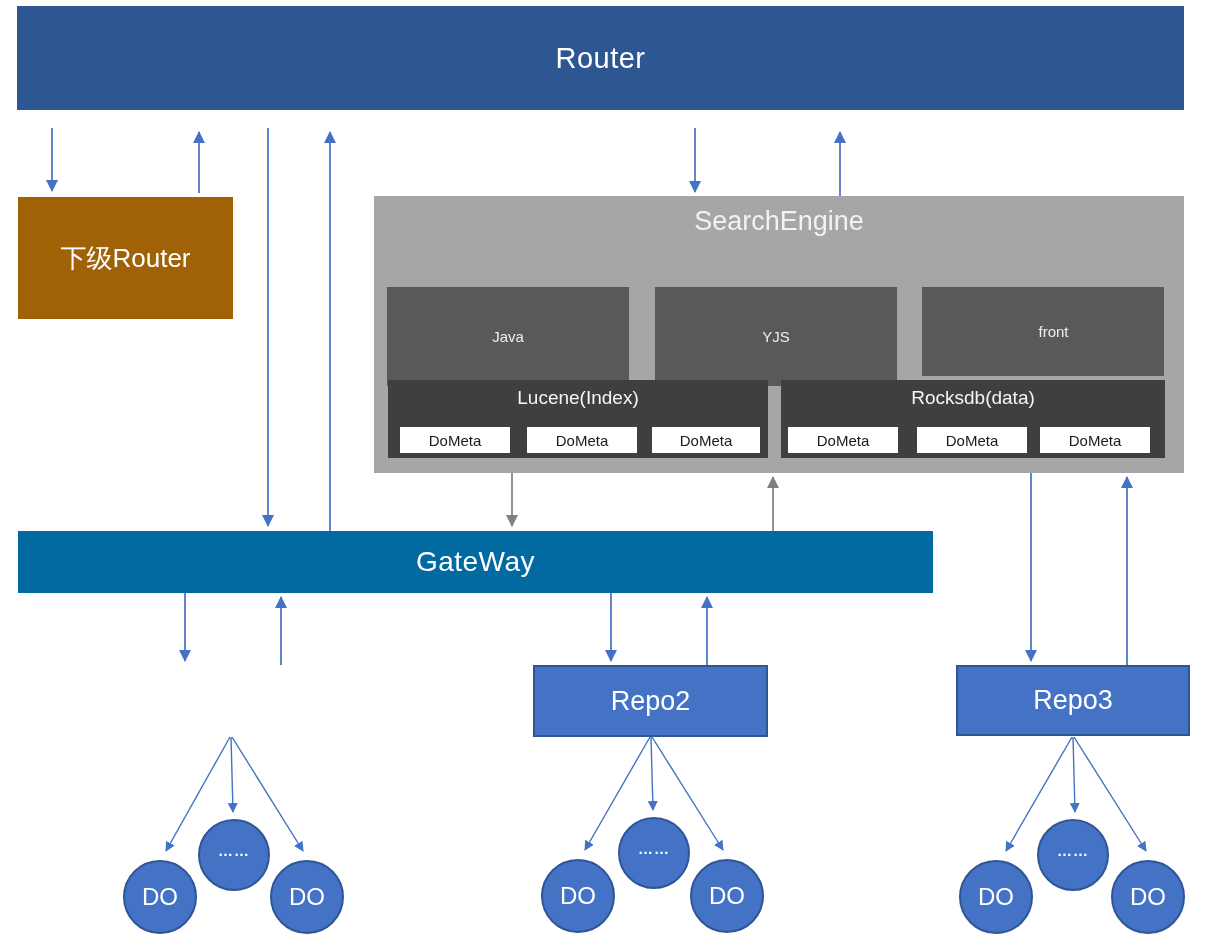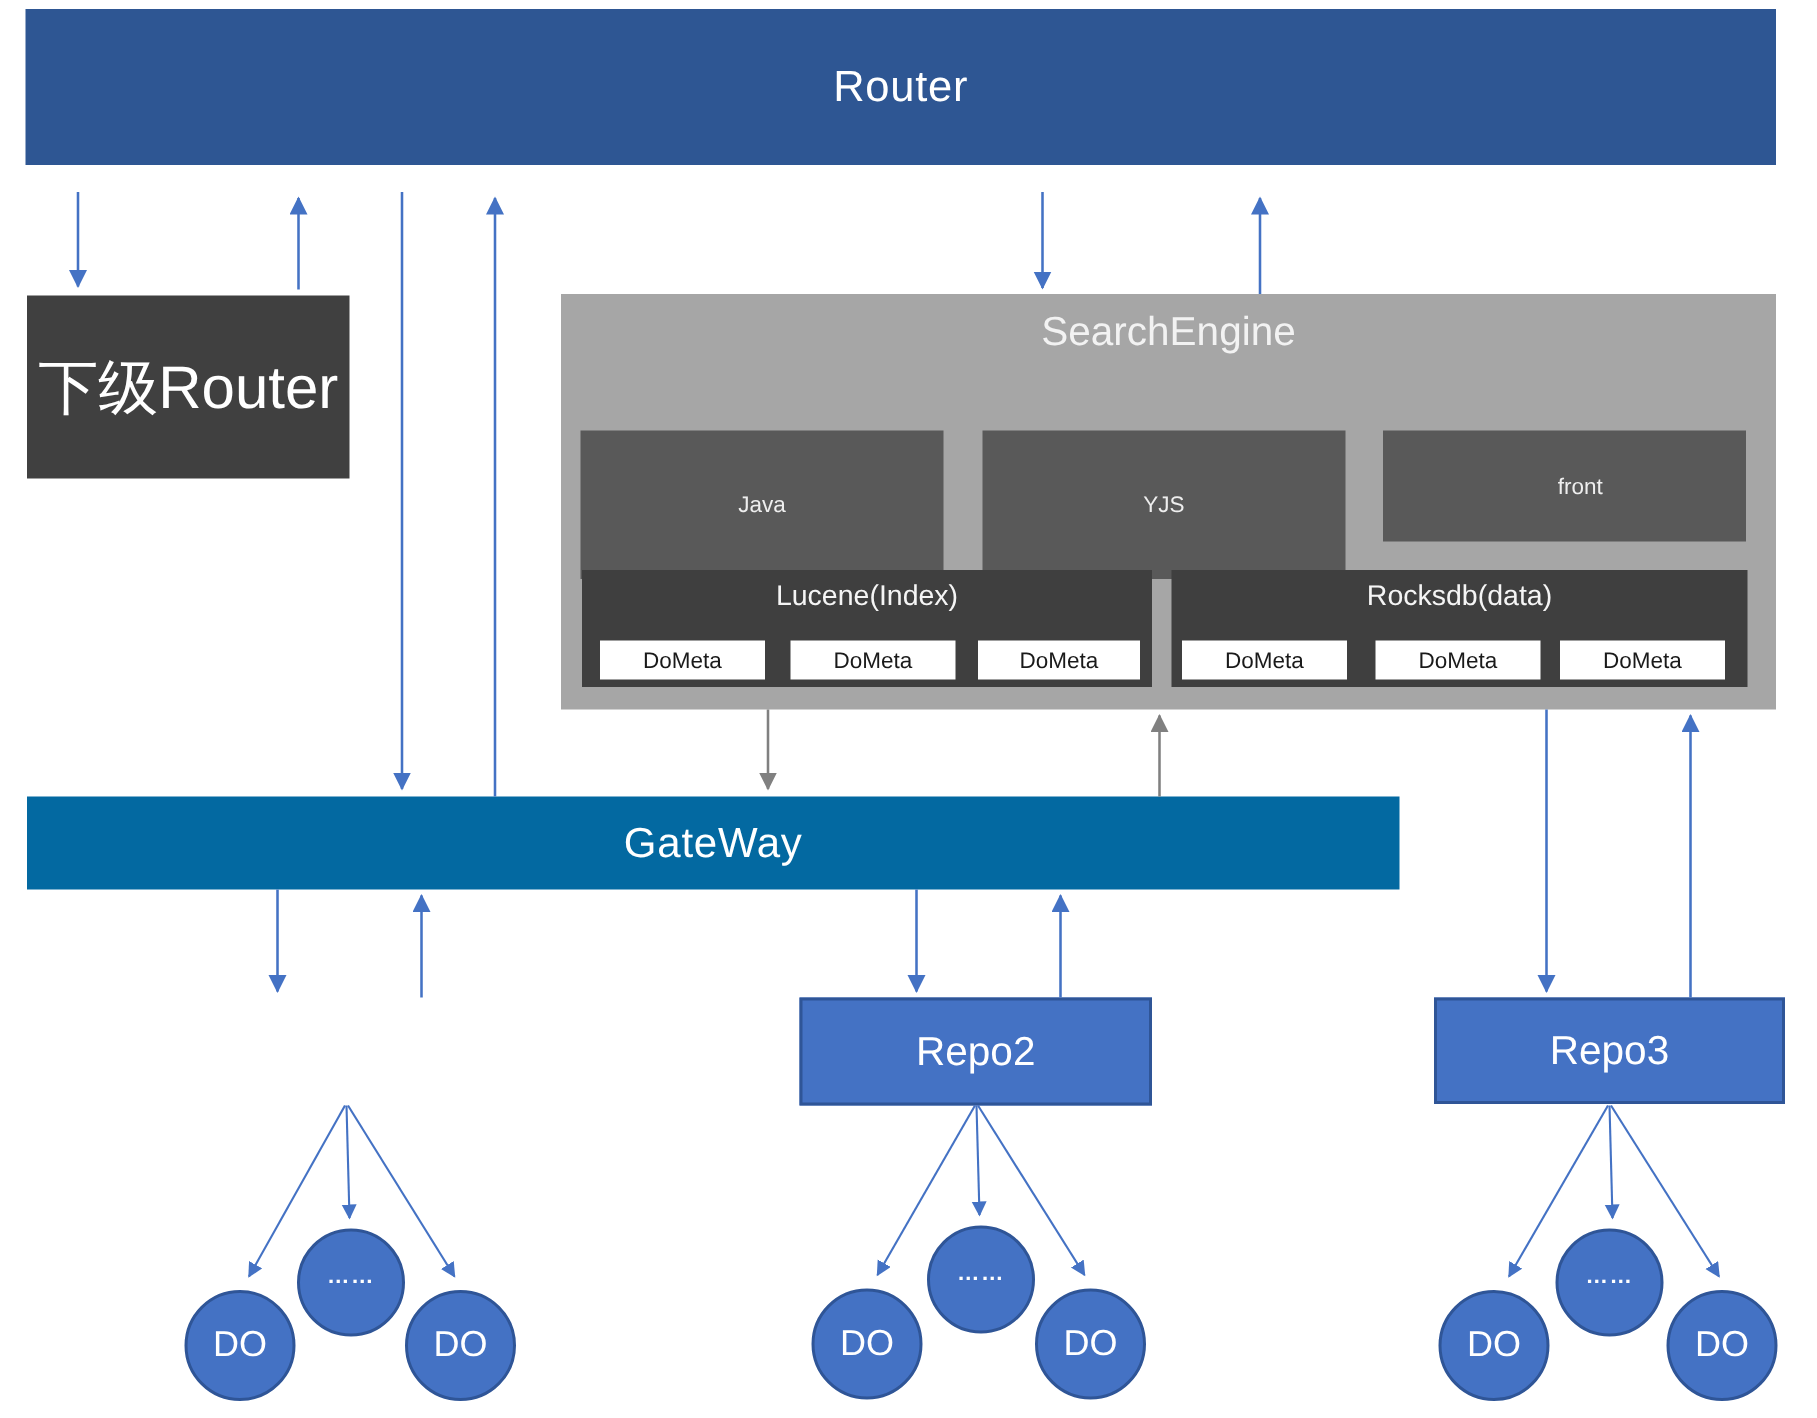--- a/index.html
+++ b/index.html
@@ -5,21 +5,21 @@
   html,body{margin:0;padding:0;background:#ffffff;}
   #canvas{
     position:relative;width:1211px;height:945px;overflow:hidden;
     font-family:"Liberation Sans","DejaVu Sans",sans-serif;background:#ffffff;
   }
   .abs{position:absolute;box-sizing:border-box;}
   .center{display:flex;align-items:center;justify-content:center;}
   
   .router-bar{background:#2E5693;color:#fff;font-size:29px;letter-spacing:.5px;}
   
-  .subrouter{background:#404040;color:#fff;font-size:40px;}
+  .subrouter{background:#a16207;color:#fff;font-size:26px;}
   
   .se-container{background:#A6A6A6;}
   .se-title{position:absolute;left:0;top:10px;width:100%;text-align:center;
     color:#f2f2f2;font-size:27px;}
   .module{background:#595959;color:#eeeeee;font-size:15px;margin-top:16px;}
   .store{background:#3F3F3F;}
   .store-title{position:absolute;left:0;top:7px;width:100%;text-align:center;
     color:#f5f5f5;font-size:19px;}
   .dometa{background:#ffffff;color:#1a1a1a;font-size:15px;}
   
@@ -49,21 +49,21 @@
 
   <div class="abs se-container" style="left:374px;top:196px;width:810px;height:277px;">
     <div class="se-title">SearchEngine</div>
 
     <div class="abs center module" style="left:13px;top:75px;width:242px;height:99px;">
       <span>Java</span>
     </div>
     <div class="abs center module" style="left:281px;top:75px;width:242px;height:99px;">
       <span>YJS</span>
     </div>
-    <div class="abs center module" style="left:548px;top:75px;width:242px;height:74px;padding-left:21px;">
+    <div class="abs center module" style="left:548px;top:75px;width:242px;height:89px;padding-left:21px;">
       <span>front</span>
     </div>
 
     <div class="abs store" style="left:14px;top:184px;width:380px;height:78px;">
       <div class="store-title">Lucene(Index)</div>
       <div class="abs center dometa" style="left:12px;top:47px;width:110px;height:26px;">DoMeta</div>
       <div class="abs center dometa" style="left:139px;top:47px;width:110px;height:26px;">DoMeta</div>
       <div class="abs center dometa" style="left:264px;top:47px;width:108px;height:26px;">DoMeta</div>
     </div>
 

